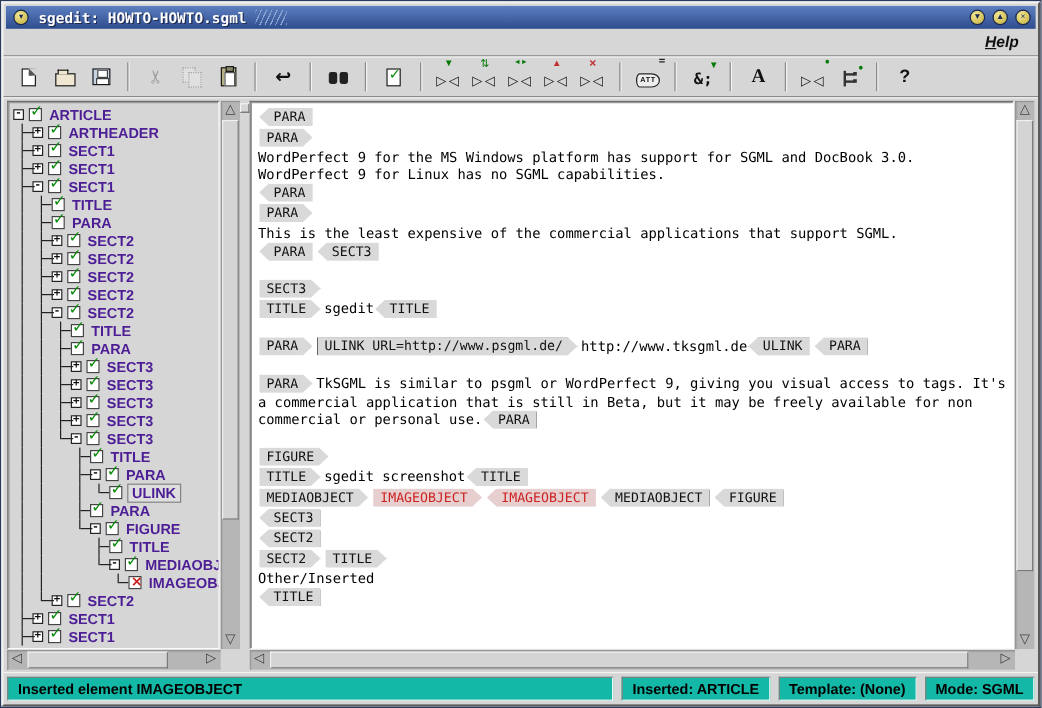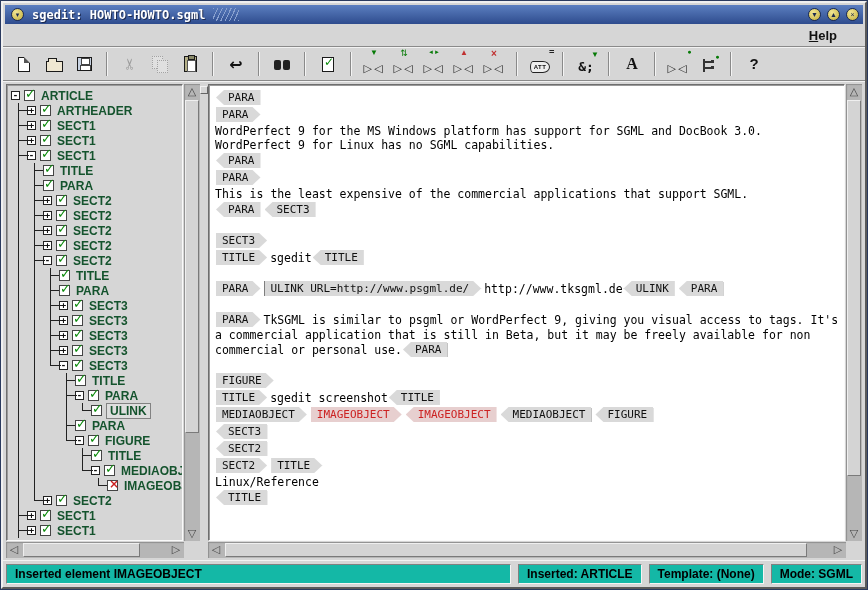--- a/index.html
+++ b/index.html
@@ -19,21 +19,21 @@
   .tb-title{color:#fff;font:bold 12px "DejaVu Sans Mono",monospace;margin-left:8px;white-space:nowrap;
             text-shadow:1px 1px 0 #1c2a50;}
   .tb-stripes{width:26px;height:13px;margin-left:8px;
               background:repeating-linear-gradient(115deg,#8aa2d0 0 1px,rgba(0,0,0,0) 1px 4px);}
   .tb-right{margin-left:auto;display:flex;gap:4px;}
 
   
   .menubar{height:22px;display:flex;align-items:center;padding:0 12px;flex:none;}
   .menu-item{font:bold 13px "Liberation Sans",sans-serif;color:#111;margin-right:22px;white-space:nowrap;}
   .menu-help{margin-left:auto;}
-  .menu-help .menu-item{margin-right:16px;}
+  .menu-help .menu-item{margin-right:4px;font-style:italic;}
   .groove{height:2px;border-top:1px solid #8a8a8a;border-bottom:1px solid #f2f2f2;flex:none;}
 
   
   .toolbar{height:32px;display:flex;align-items:center;padding:0 6px;flex:none;}
   .tbtn{width:30px;height:28px;display:flex;align-items:center;justify-content:center;flex:none;}
   .tbtn.disabled{opacity:.45;}
   .tsep{width:2px;height:24px;border-left:1px solid #8a8a8a;border-right:1px solid #f4f4f4;margin:0 7px;flex:none;}
   .ic{position:relative;display:block;}
   .i-new{width:12px;height:15px;background:#fff;border:1px solid #1a1a1a;}
   .i-new::after{content:"";position:absolute;top:-1px;right:-1px;border:3px solid;border-color:#d6d6d6 #d6d6d6 #555 #555;}
@@ -113,21 +113,21 @@
   .trow{display:flex;align-items:center;height:15px;white-space:nowrap;}
   .tc{width:16px;height:15px;position:relative;flex:none;}
   .tc-v::before,.tc-t::before{content:"";position:absolute;left:7px;top:0;bottom:0;width:1px;background:#222;}
   .tc-l::before{content:"";position:absolute;left:7px;top:0;height:8px;width:1px;background:#222;}
   .tc-t::after,.tc-l::after{content:"";position:absolute;left:8px;right:-2px;top:7px;height:1px;background:#222;}
   .tbox{flex:none;width:9px;height:9px;border:1px solid #222;background:#fff;
         font:bold 9px "DejaVu Sans Mono",monospace;line-height:7px;text-align:center;color:#111;margin-right:4px;}
   .ticon{flex:none;width:11px;height:11px;background:#fff;border:1px solid #444;margin-right:4px;position:relative;}
   .ticon::after{content:"✓";position:absolute;top:-5px;left:0;font:bold 13px "DejaVu Sans",sans-serif;color:#0a8a0a;}
   .ticon.err::after{content:"×";color:#cc2222;top:-4px;left:1px;font-size:12px;}
-  .tlabel{font:bold 12px "Liberation Sans",sans-serif;color:#14532d;padding:0 2px;}
+  .tlabel{font:bold 12px "Liberation Sans",sans-serif;color:#4c1d95;padding:0 2px;}
   .tlabel.sel{background:#dedede;border:1px solid #828282;padding:0 3px;}
 
   
   .cline{line-height:16px;padding-left:2px;margin:1px 0;font:11.5px "DejaVu Sans Mono",monospace;color:#000;}
   .cblank{height:13px;}
   .ctext{font:11.5px "DejaVu Sans Mono",monospace;color:#000;}
   .tag{display:inline-flex;align-items:center;height:15px;padding:0 6px;background:#d9d9d9;
        font:11px "DejaVu Sans Mono",monospace;color:#111;vertical-align:middle;margin:0 3px 1px 1px;
        filter:drop-shadow(1px 1px 0 #777);white-space:pre;}
   .tag.open{padding-right:12px;clip-path:polygon(0 0,calc(100% - 8px) 0,100% 50%,calc(100% - 8px) 100%,0 100%);}
@@ -507,21 +507,21 @@
               <div class="cline"><span class="tag open">PARA</span><span class="tag open sel">ULINK URL=http://www.psgml.de/</span><span class="ctext">http://www.tksgml.de</span><span class="tag close sel">ULINK</span><span class="tag close">PARA</span></div>
               <div class="cblank"></div>
               <div class="cline"><span class="tag open">PARA</span><span class="ctext">TkSGML is similar to psgml or WordPerfect 9, giving you visual access to tags.  It's a commercial application that is still in Beta, but it may be freely available for non commercial or personal use.</span><span class="tag close">PARA</span></div>
               <div class="cblank"></div>
               <div class="cline"><span class="tag open">FIGURE</span></div>
               <div class="cline"><span class="tag open">TITLE</span><span class="ctext">sgedit screenshot</span><span class="tag close">TITLE</span></div>
               <div class="cline"><span class="tag open">MEDIAOBJECT</span><span class="tag open err">IMAGEOBJECT</span><span class="tag close err">IMAGEOBJECT</span><span class="tag close">MEDIAOBJECT</span><span class="tag close">FIGURE</span></div>
               <div class="cline"><span class="tag close">SECT3</span></div>
               <div class="cline"><span class="tag close">SECT2</span></div>
               <div class="cline"><span class="tag open">SECT2</span><span class="tag open">TITLE</span></div>
-              <div class="cline"><span class="ctext">Linux/Reference</span></div>
+              <div class="cline"><span class="ctext">Other/Inserted</span></div>
               <div class="cline"><span class="tag close">TITLE</span></div>
             </div>
           <div class="vscroll">
             <div class="sb-btn">△</div>
             <div class="sb-track">
               <div class="sb-thumb vthumb" style="top:1px;height:88%;"></div>
             </div>
             <div class="sb-btn">▽</div>
           </div>
         </div>

